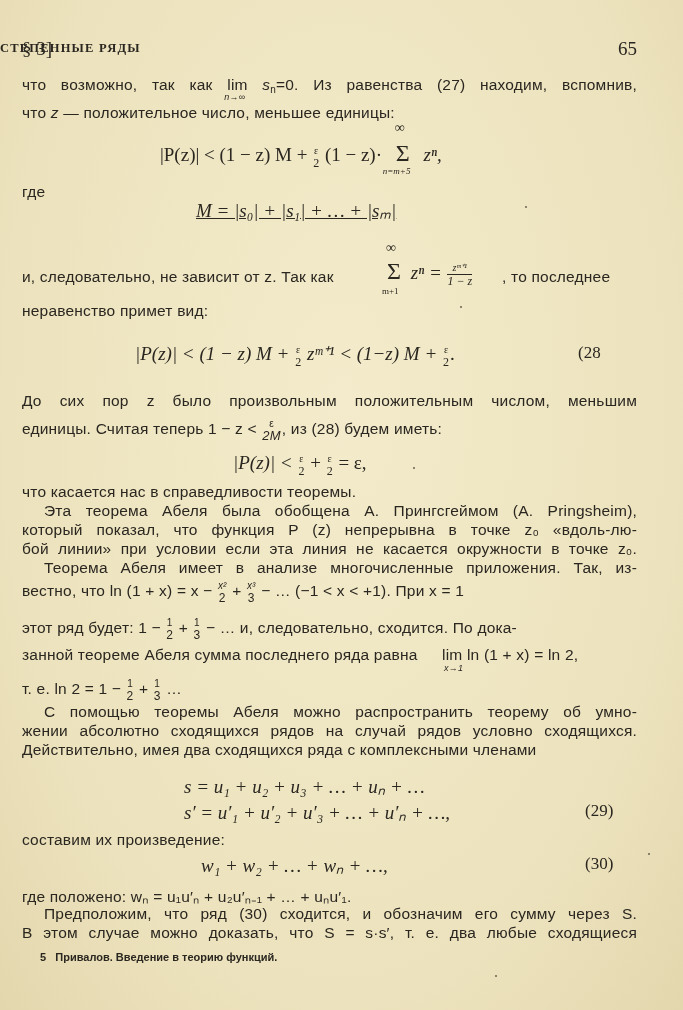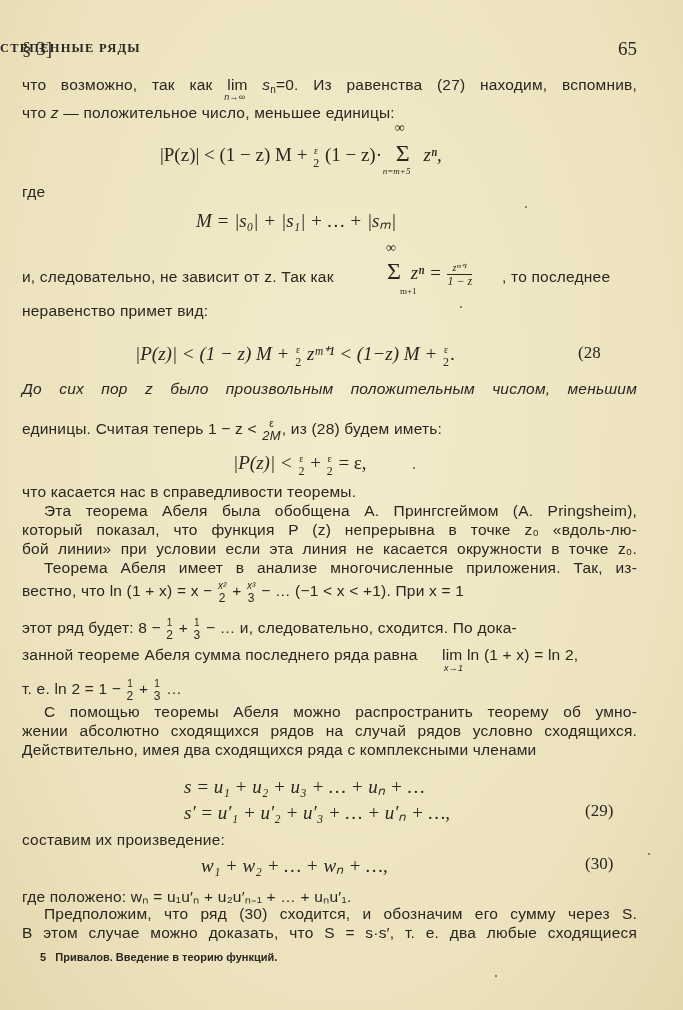--- a/index.html
+++ b/index.html
@@ -62,47 +62,47 @@
     <span style="display:inline-block;position:relative;width:32px;text-align:center;">
       <span style="position:absolute;left:8px;top:-20px;font-size:14px;">∞</span>
       <span style="font-size:24px;">Σ</span>
       <span style="position:absolute;left:-4px;top:26px;font-size:9px;font-style:italic;">n=m+5</span>
     </span>
     <i>zⁿ,</i>
   </div>
 
   <div class="abs txt" style="left:22px; top:183px;">где</div>
 
-  <div class="abs math" style="left:196px; top:207px; font-style:italic;">M = |s₀| + |s₁| + … + |sₘ|</div>
+  <div class="abs math" style="left:196px; top:197px; font-style:italic;text-decoration:underline;">M = |s₀| + |s₁| + … + |sₘ|</div>
 
   <div class="abs txt" style="left:22px; top:268px;">
     <span>и, следовательно, не зависит от z. Так как</span>
   </div>
   <div class="abs math" style="left:382px; top:258px;">
     <span style="display:inline-block;position:relative;width:24px;text-align:center;">
       <span style="position:absolute;left:4px;top:-18px;font-size:14px;">∞</span>
       <span style="font-size:24px;">Σ</span>
-      <span style="position:absolute;left:18px;top:28px;font-size:9px;">m+1</span>
+      <span style="position:absolute;left:0px;top:28px;font-size:9px;">m+1</span>
     </span>
     <i>zⁿ =</i>
     <span class="frac" style="font-size:12px;"><span class="num" style="border-bottom:1px solid #2a2620;font-style:italic;">zᵐ⁺¹</span><span style="font-style:italic;">1 − z</span></span>
   </div>
   <div class="abs txt" style="left:502px; top:268px;">, то последнее</div>
 
   <div class="abs txt" style="left:22px; top:302px;">неравенство примет вид:</div>
 
   <div class="abs math" style="left:135px; top:340px;">
     <i>|P(z)| &lt; (1 − z) M +</i>
     <span class="frac"><span class="num">ε</span><span>2</span></span>
     <i>zᵐ⁺¹ &lt; (1−z) M +</i>
     <span class="frac"><span class="num">ε</span><span>2</span></span><span>.</span>
   </div>
   <div class="abs eqnum" style="left:578px; top:343px;">(28</div>
 
-  <div class="abs txt line just" style="top:380px;font-style:italic;">До сих пор z было произвольным положительным числом, меньшим</div>
+  <div class="abs txt line just" style="top:392px;">До сих пор z было произвольным положительным числом, меньшим</div>
   <div class="abs txt" style="left:22px; top:418px;">
     <span>единицы. Считая теперь 1 − z &lt;</span>
     <span class="frac" style="font-size:13px;"><span class="num">ε</span><span style="font-style:italic;">2M</span></span><span>, из (28) будем иметь:</span>
   </div>
 
   <div class="abs math" style="left:233px; top:452px;">
     <i>|P(z)| &lt;</i>
     <span class="frac"><span class="num">ε</span><span>2</span></span>
     <span>+</span>
     <span class="frac"><span class="num">ε</span><span>2</span></span>
@@ -117,21 +117,21 @@
 
   <div class="abs txt ind just" style="top:559px;">Теорема Абеля имеет в анализе многочисленные приложения. Так, из-</div>
   <div class="abs txt" style="left:22px; top:580px; width:615px;">
     <span>вестно, что ln (1 + x) = x −</span>
     <span class="frac"><span class="num" style="font-style:italic;">x²</span><span>2</span></span>
     <span>+</span>
     <span class="frac"><span class="num" style="font-style:italic;">x³</span><span>3</span></span>
     <span>− … (−1 &lt; x &lt; +1).   При  x = 1</span>
   </div>
   <div class="abs txt" style="left:22px; top:617px; width:615px;">
-    <span>этот ряд будет: 8 −</span>
+    <span>этот ряд будет: 1 −</span>
     <span class="frac"><span class="num">1</span><span>2</span></span>
     <span>+</span>
     <span class="frac"><span class="num">1</span><span>3</span></span>
     <span>− …  и, следовательно, сходится.  По дока-</span>
   </div>
   <div class="abs txt" style="left:22px; top:646px; width:615px;">
     <span>занной теореме Абеля сумма последнего ряда равна</span>
     <span style="display:inline-block;position:relative;margin-left:20px;">
       <span>lim ln (1 + x) = ln 2,</span>
       <span class="small" style="position:absolute;left:2px;top:17px;">x→1</span>

